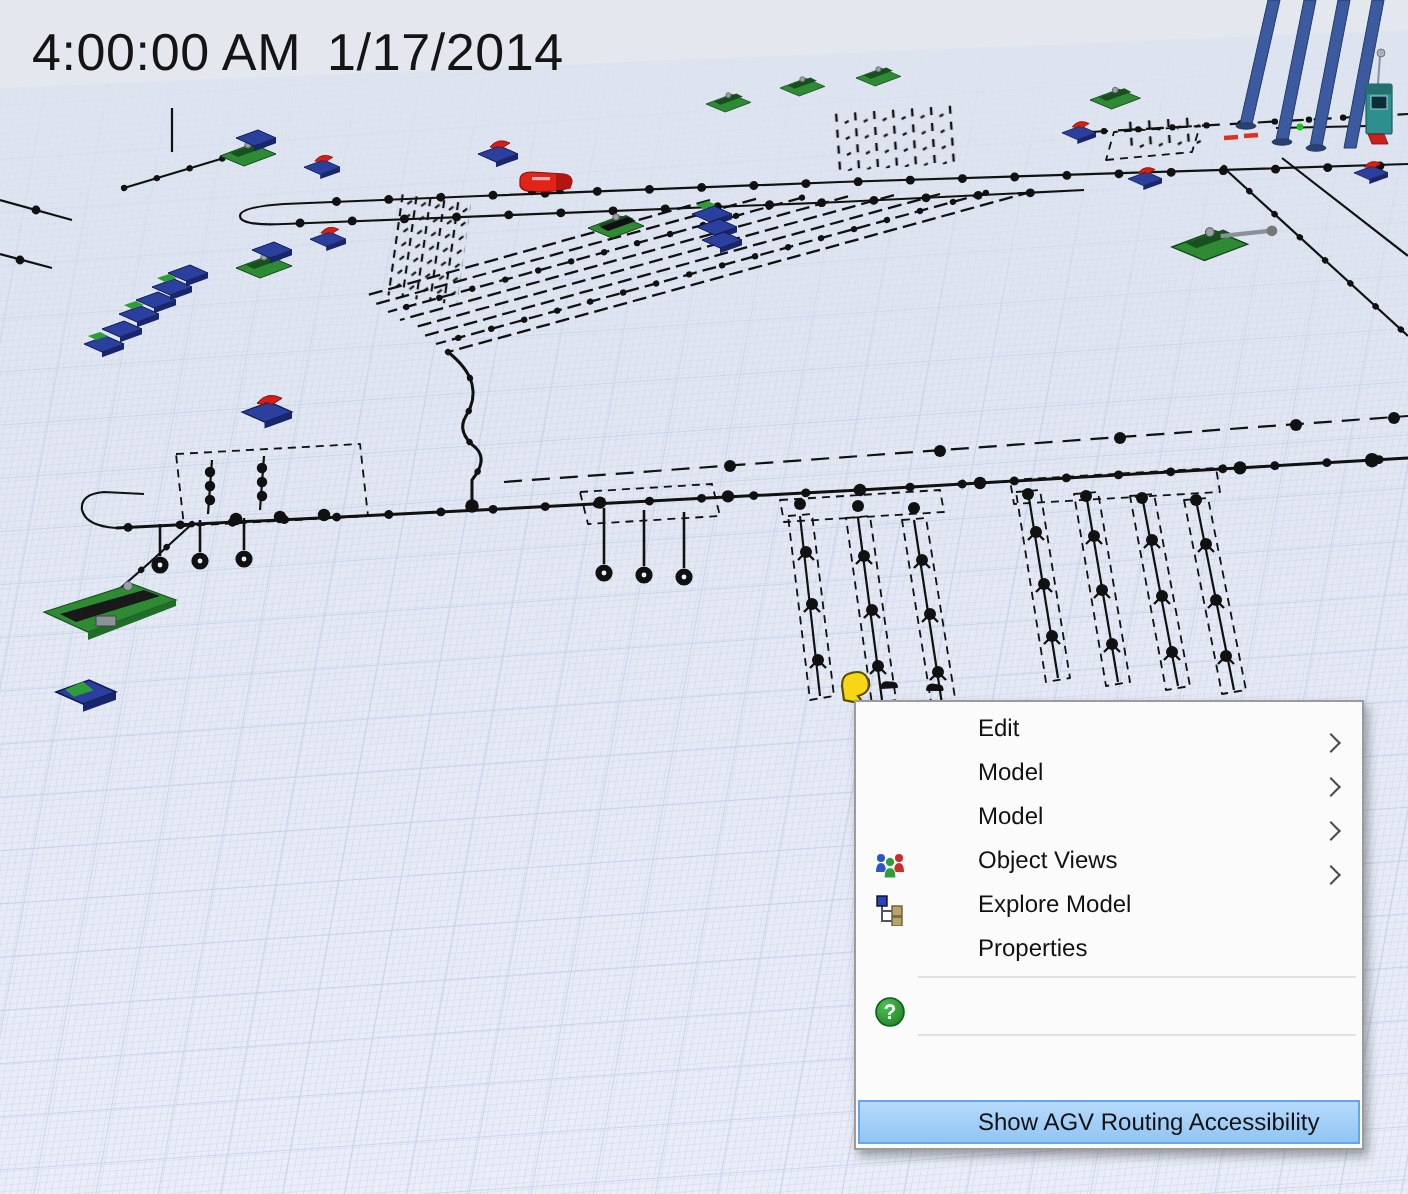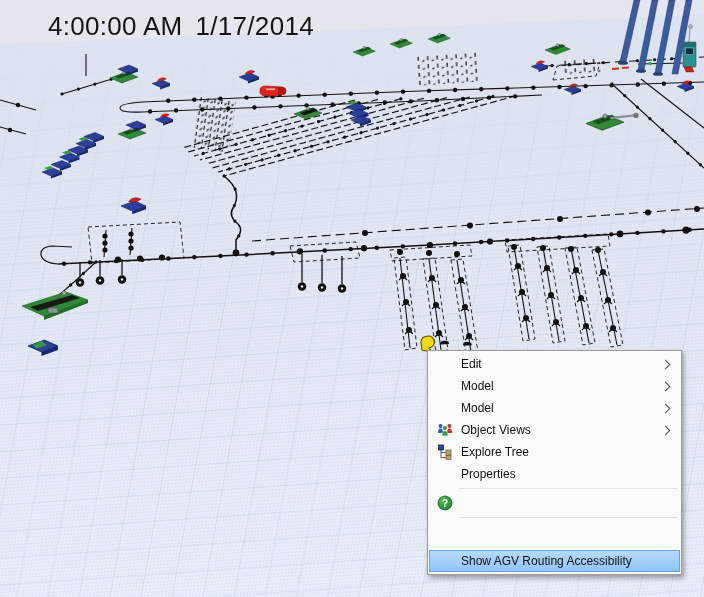--- a/index.html
+++ b/index.html
@@ -13,28 +13,28 @@
   .thick{stroke-width:1.5}
   .dash1{stroke-dasharray:9 5}
   .dash2{stroke-dasharray:4 3;stroke-width:.9}
   .dash3{stroke-dasharray:7 3;stroke-width:1.15}
   .dots{stroke:var(--path,#111);stroke-width:4.4;stroke-linecap:round;stroke-dasharray:.1 26;fill:none}
   .dots2{stroke:var(--path,#111);stroke-width:3.1;stroke-linecap:round;stroke-dasharray:.1 17;fill:none}
   .blob{fill:var(--path,#111)}
 
   
   .timestamp{position:absolute;left:16px;top:11px;font-size:26px;color:#141414;
-             letter-spacing:.3px;white-space:nowrap;display:flex;gap:13px;margin-left:32px;}
+             letter-spacing:.3px;white-space:nowrap;display:flex;gap:13px;}
 
   
   .context-menu{position:absolute;left:427px;top:350px;width:255px;box-sizing:border-box;
       background:var(--menu-bg,#fbfbfb);border:1px solid var(--menu-border,#9b9b9b);
       box-shadow:2px 3px 5px rgba(0,0,0,.35);padding:2px 0;
       font-size:12px;color:var(--menu-text,#111);}
-  .menu-item{display:flex;align-items:center;height:22px;padding:0 5px 0 4px;box-sizing:border-box;margin:0 1px;}
+  .menu-item{display:flex;align-items:flex-end;height:22px;padding:0 5px 0 4px;box-sizing:border-box;margin:0 1px;gap:28px;}
   .mi-icon{width:23px;height:16px;display:flex;align-items:center;justify-content:center;margin-right:5px;flex:none;}
   .mi-label{flex:1;line-height:22px;}
   .mi-arrow{width:6px;height:6px;border-right:1.5px solid #4a4a4a;border-top:1.5px solid #4a4a4a;
             transform:rotate(45deg);margin-right:6px;flex:none;}
   .menu-separator{height:1px;background:#e1e1e1;margin:3px 3px 3px 31px;}
   .menu-item.highlighted{background:linear-gradient(var(--highlight-top,#b9dbfc),var(--highlight-bottom,#8ec4f4));
             outline:1px solid var(--highlight-border,#64a6e8);outline-offset:-1px;margin-top:32px;}
 </style>
 </head>
 <body>
@@ -404,21 +404,21 @@
 
     <div class="menu-item">
       <span class="mi-icon">
         <svg width="16" height="16" viewBox="0 0 16 16">
           <path d="M4,6 V13.5 H9 M4,8.5 H9" stroke="#555" stroke-width="1" fill="none"></path>
           <rect x="1.5" y="1" width="5" height="5" fill="#2741c8" stroke="#111" stroke-width=".7"></rect>
           <rect x="9" y="6" width="5" height="5" fill="#b8a36a" stroke="#6b5d33" stroke-width=".7"></rect>
           <rect x="9" y="11.5" width="5" height="4.5" fill="#b8a36a" stroke="#6b5d33" stroke-width=".7"></rect>
         </svg>
       </span>
-      <span class="mi-label">Explore Tree</span>
+      <span class="mi-label">Explore Model</span>
     </div>
 
     <div class="menu-item">
       <span class="mi-icon"></span>
       <span class="mi-label">Properties</span>
     </div>
 
     <div class="menu-separator"></div>
 
     <div class="menu-item">

